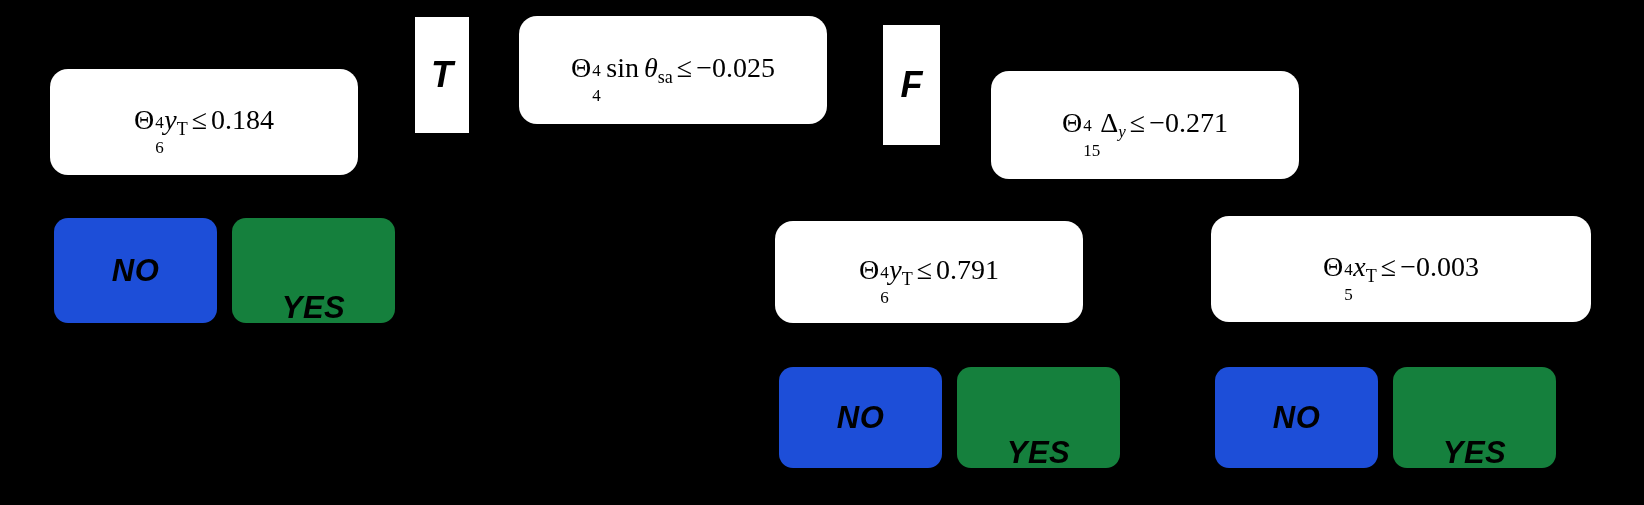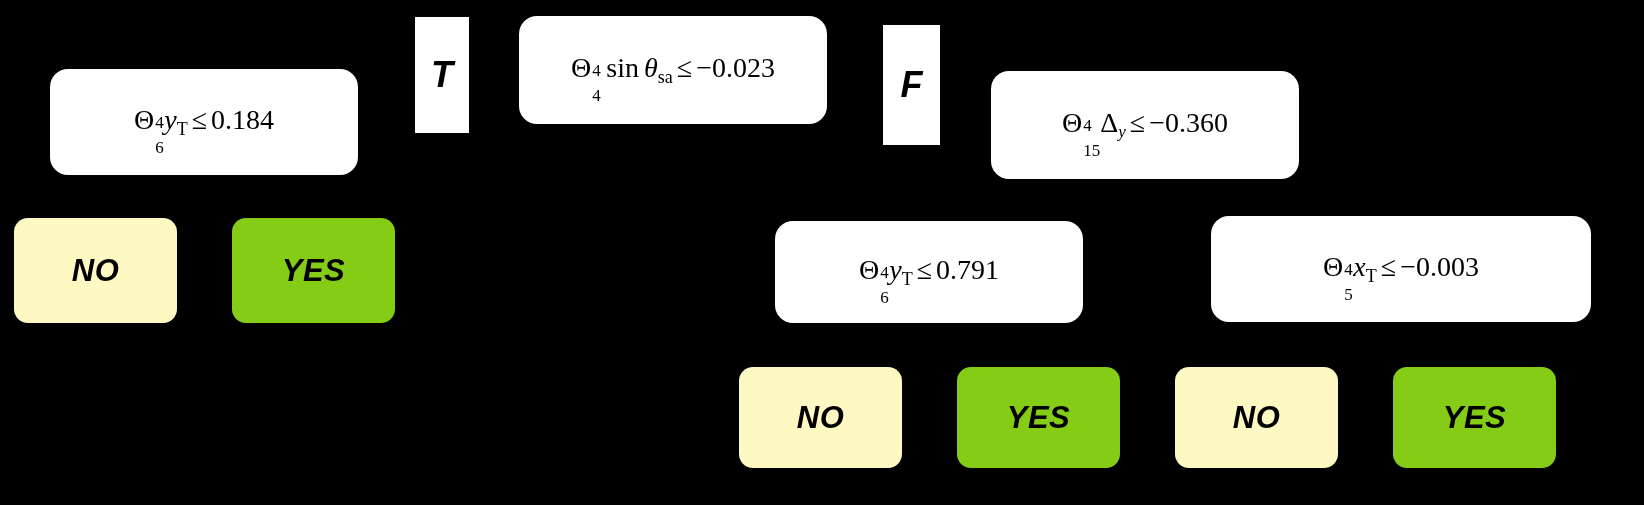--- a/index.html
+++ b/index.html
@@ -46,22 +46,22 @@
   .leaf {
     border-radius: 14px;
     box-shadow: 2px 3px 3px rgba(0,0,0,0.5);
     color: #000000;
     font-family: "Liberation Sans", sans-serif;
     font-weight: bold;
     font-style: italic;
     font-size: 31px;
     letter-spacing: 0.5px;
   }
-  .leaf-no  { background: #fef9c3; }
-  .leaf-yes { background: #84cc16; }
+  .leaf-no  { background: #1d4ed8; margin-left: 40px; }
+  .leaf-yes { background: #15803d; align-items: flex-end; }
 
   
   .edge-label {
     background: #ffffff;
     border-radius: 0;
     color: #000000;
     font-family: "Liberation Sans", sans-serif;
     font-weight: bold;
     font-style: italic;
     font-size: 36px;
@@ -123,31 +123,31 @@
       <span class="theta-base">Θ</span><span class="supsub narrow"><span class="sup">4</span><span class="sub">6</span></span><span class="var">y</span><span class="sub-s">T</span><span class="op">≤</span><span>0.184</span>
     </span>
   </div>
 
   <div class="node edge-label" style="left:415px; top:17px; width:54px; height:116px;">
     <span>T</span>
   </div>
 
   <div class="node rule" style="left:519px; top:16px; width:308px; height:108px;">
     <span class="math">
-      <span class="theta-base">Θ</span><span class="supsub narrow"><span class="sup">4</span><span class="sub">4</span></span><span class="sp"></span><span class="fn">sin</span><span class="sp"></span><span class="var">θ</span><span class="sub-s">sa</span><span class="op">≤</span><span>−0.023</span>
+      <span class="theta-base">Θ</span><span class="supsub narrow"><span class="sup">4</span><span class="sub">4</span></span><span class="sp"></span><span class="fn">sin</span><span class="sp"></span><span class="var">θ</span><span class="sub-s">sa</span><span class="op">≤</span><span>−0.025</span>
     </span>
   </div>
 
   <div class="node edge-label" style="left:883px; top:25px; width:57px; height:120px;">
     <span>F</span>
   </div>
 
   <div class="node rule" style="left:991px; top:71px; width:308px; height:108px;">
     <span class="math">
-      <span class="theta-base">Θ</span><span class="supsub wide"><span class="sup">4</span><span class="sub">15</span></span><span class="upright">Δ</span><span class="sub-i">y</span><span class="op">≤</span><span>−0.360</span>
+      <span class="theta-base">Θ</span><span class="supsub wide"><span class="sup">4</span><span class="sub">15</span></span><span class="upright">Δ</span><span class="sub-i">y</span><span class="op">≤</span><span>−0.271</span>
     </span>
   </div>
 
   <div class="node leaf leaf-no" style="left:14px; top:218px; width:163px; height:105px;">
     <span>NO</span>
   </div>
 
   <div class="node leaf leaf-yes" style="left:232px; top:218px; width:163px; height:105px;">
     <span>YES</span>
   </div>

